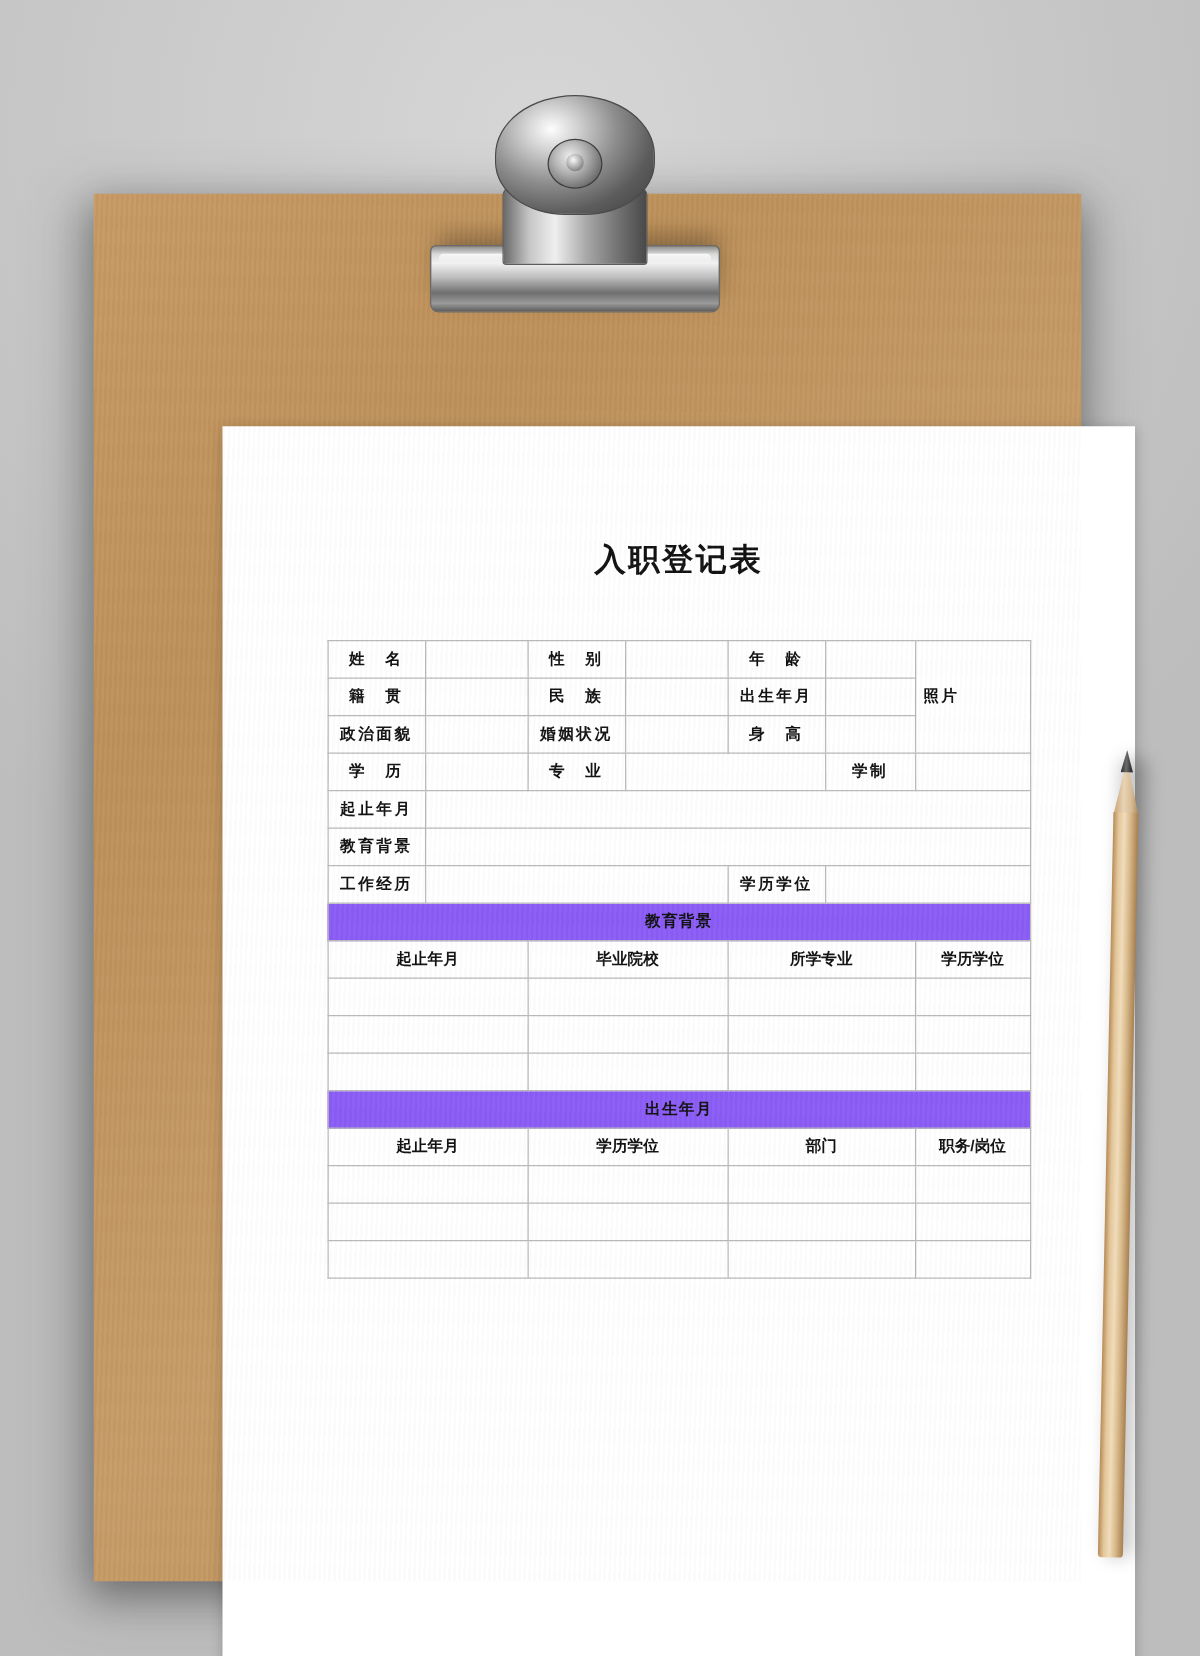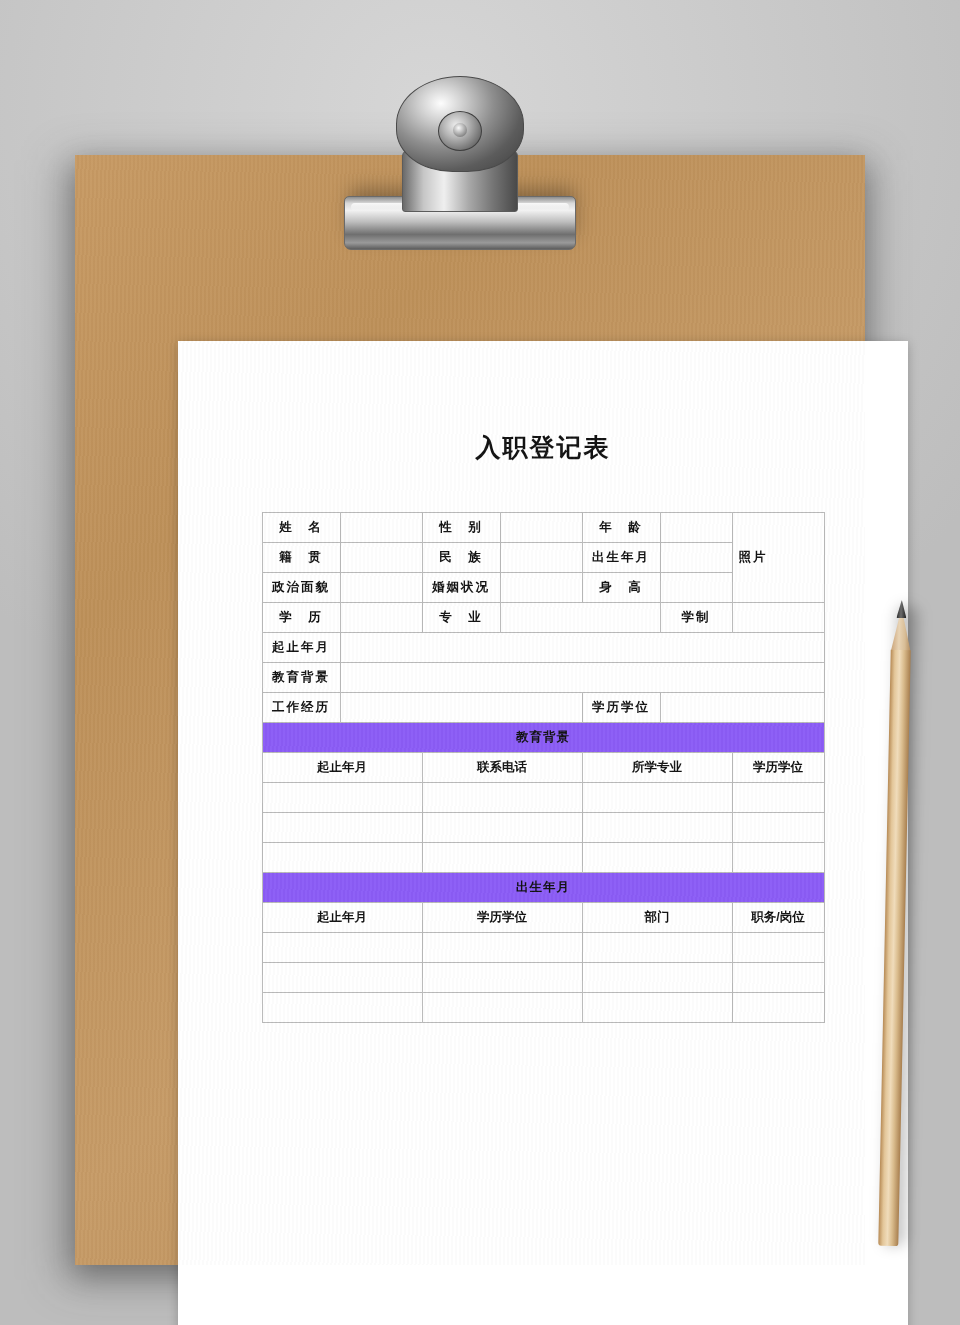--- a/index.html
+++ b/index.html
@@ -327,21 +327,21 @@
             <td class="val" colspan="3"></td>
             <td class="lbl">学历学位</td>
             <td class="val" colspan="2"></td>
           </tr>
 
           <tr>
             <td class="section-bar" colspan="7">教育背景</td>
           </tr>
           <tr>
             <td class="col-head" colspan="2">起止年月</td>
-            <td class="col-head" colspan="2">联系电话</td>
+            <td class="col-head" colspan="2">毕业院校</td>
             <td class="col-head" colspan="2">所学专业</td>
             <td class="col-head">学历学位</td>
           </tr>
           <tr class="blank-row">
             <td colspan="2"></td>
             <td colspan="2"></td>
             <td colspan="2"></td>
             <td></td>
           </tr>
           <tr class="blank-row">

